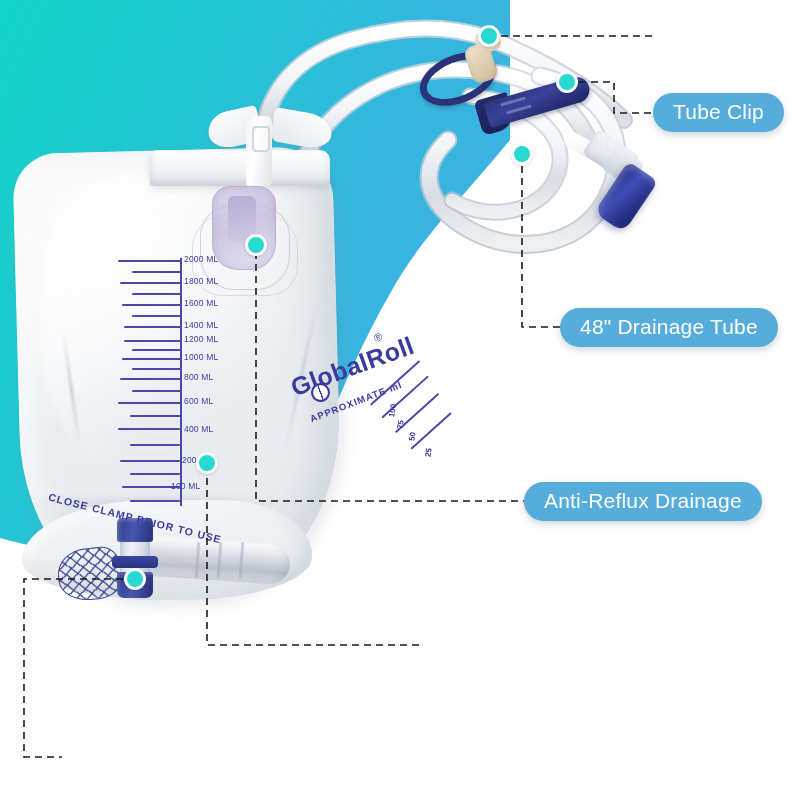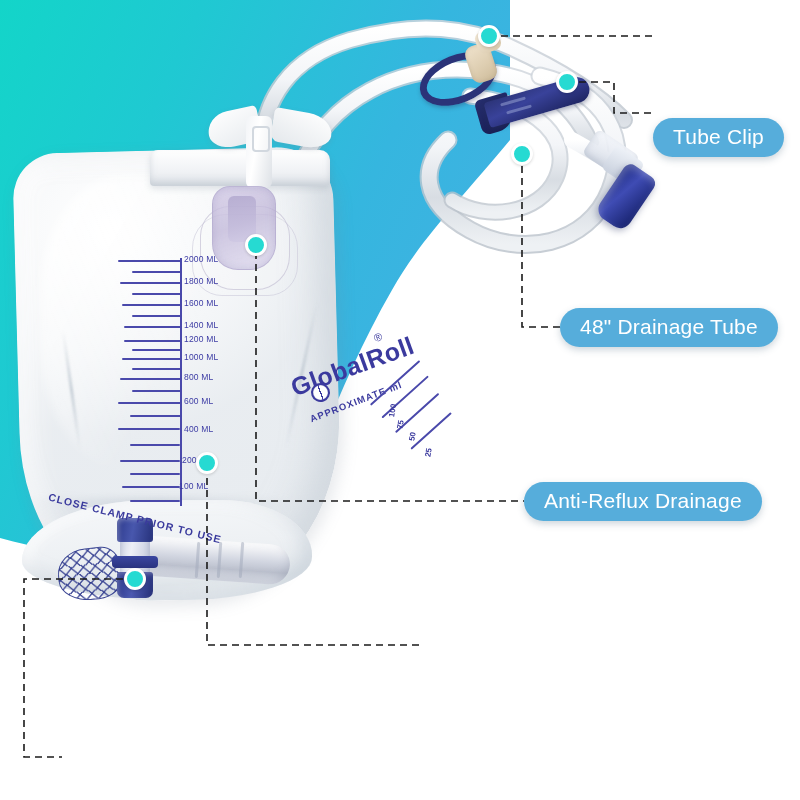--- a/index.html
+++ b/index.html
@@ -369,21 +369,21 @@
       <div class="tick" style="left:0px;top:150px;width:64px;"></div>
       <div class="tick-label" style="left:66px;top:144px;">600 ML</div>
 
       <div class="tick" style="left:0px;top:176px;width:62px;"></div>
       <div class="tick-label" style="left:66px;top:172px;">400 ML</div>
 
       <div class="tick" style="left:2px;top:208px;width:60px;"></div>
       <div class="tick-label" style="left:64px;top:203px;">200 ML</div>
 
       <div class="tick" style="left:4px;top:234px;width:58px;"></div>
-      <div class="tick-label" style="left:61px;top:229px;">100 ML</div>
+      <div class="tick-label" style="left:53px;top:229px;">100 ML</div>
 
       <div class="tick" style="left:14px;top:19px;width:50px;"></div>
       <div class="tick" style="left:14px;top:41px;width:50px;"></div>
       <div class="tick" style="left:14px;top:63px;width:50px;"></div>
       <div class="tick" style="left:14px;top:97px;width:50px;"></div>
       <div class="tick" style="left:14px;top:116px;width:50px;"></div>
       <div class="tick" style="left:14px;top:138px;width:50px;"></div>
       <div class="tick" style="left:12px;top:163px;width:52px;"></div>
       <div class="tick" style="left:12px;top:192px;width:50px;"></div>
       <div class="tick" style="left:12px;top:221px;width:50px;"></div>
@@ -425,21 +425,21 @@
   </svg>
 
   <div class="dot" style="left:489px;top:36px;"></div>
   <div class="dot" style="left:567px;top:82px;"></div>
   <div class="dot" style="left:522px;top:154px;"></div>
   <div class="dot" style="left:256px;top:245px;"></div>
   <div class="dot" style="left:207px;top:463px;"></div>
   <div class="dot" style="left:135px;top:579px;"></div>
 
 
-  <div class="pill" style="left:653px;top:93px;margin-top:25px;">Tube Clip</div>
+  <div class="pill" style="left:653px;top:93px;">Tube Clip</div>
 
   <div class="pill" style="left:560px;top:308px;">48" Drainage Tube</div>
 
   <div class="pill" style="left:524px;top:482px;">Anti-Reflux Drainage</div>
 
 
 
 </div>
 
 </body></html>

